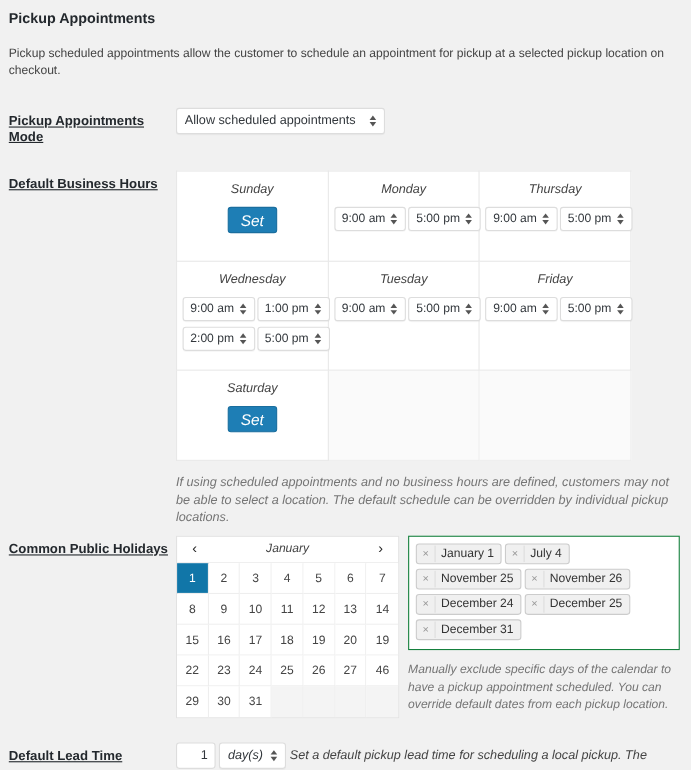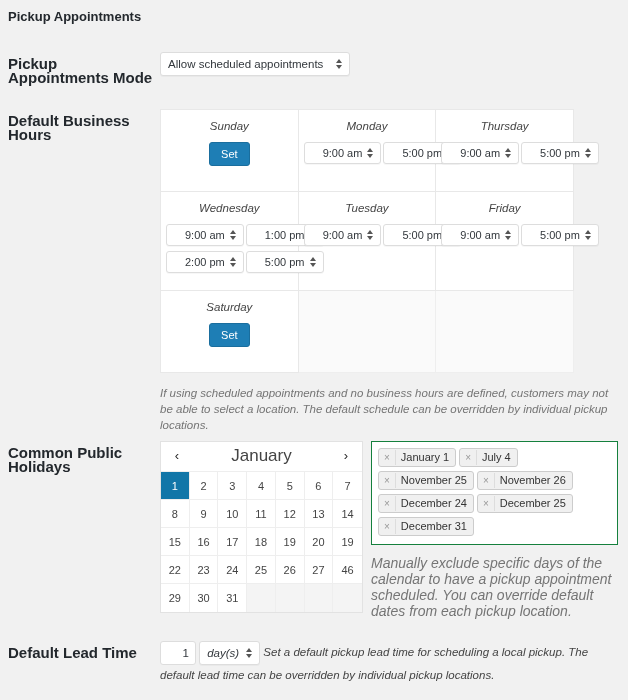--- a/index.html
+++ b/index.html
@@ -28,25 +28,26 @@
     color: #444;
     margin: 16px 0 0 0;
     line-height: 15px;
   }
 
   
   .frow { display: flex; align-items: flex-start; margin-top: 22px; }
   .frow-label {
     width: 152px;
     flex: 0 0 152px;
-    font-size: 15px;
+    font-size: 12px;
     font-weight: bold;
     color: #23282d;
     padding-top: 5px;
     line-height: 14px;
+    text-decoration: underline;
   }
   .frow-field { flex: 1 1 auto; min-width: 0; }
 
   
   .sel {
     position: relative;
     display: inline-block;
     background: #fff;
     border: 1px solid #ddd;
     border-radius: 3px;
@@ -101,31 +102,32 @@
   .hours-table td.empty { background: #fafafa; border-color: #eee; }
   .dayname {
     font-style: italic;
     font-size: 11.5px;
     color: #444;
     display: block;
     margin-bottom: 9px;
     line-height: 14px;
   }
   .time-pair { white-space: nowrap; margin-bottom: 5px; }
-  .time-pair .sel { margin: 0 1px; padding: 2px 18px 2px 18px; font-size: 11px; }
+  .time-pair .sel { margin: 0 1px; padding: 2px 18px 2px 6px; font-size: 11px; }
   .btn-set {
     display: inline-block;
     background: #1e7eb5;
     color: #fff;
-    font-size: 11px;
+    font-size: 14px;
     line-height: 14px;
     padding: 4px 11px;
     border: 1px solid #1a6e9e;
     border-radius: 3px;
     cursor: pointer;
+    font-style: italic;
   }
 
   .helptext {
     font-size: 11.5px;
     font-style: italic;
     color: #757575;
     line-height: 16px;
     margin-top: 12px;
     max-width: 460px;
   }
@@ -147,21 +149,22 @@
   }
   .cal-arrow {
     font-size: 13px;
     color: #2a2a2a;
     cursor: pointer;
     line-height: 14px;
     width: 14px;
     text-align: center;
   }
   .cal-month {
-    font-size: 17px;
+    font-size: 11px;
+    font-style: italic;
     color: #444;
   }
   .cal-grid { display: grid; grid-template-columns: repeat(7, 1fr); }
   .cal-day {
     height: 28px;
     display: flex;
     align-items: center;
     justify-content: center;
     font-size: 11px;
     color: #444;
@@ -198,21 +201,21 @@
   .tag .x {
     display: inline-block;
     padding: 0 5px 0 5px;
     color: #999;
     border-right: 1px solid #ddd;
     margin-right: 5px;
     cursor: pointer;
     font-size: 10px;
   }
   .tag-help {
-    font-size: 14px;
+    font-size: 11px;
     font-style: italic;
     color: #757575;
     line-height: 16px;
     margin-top: 10px;
   }
 
   
   .num-input {
     width: 36px;
     background: #fff;
@@ -232,20 +235,21 @@
     color: #444;
     line-height: 19px;
   }
 </style>
 </head>
 <body>
 
 <div class="page">
 
   <h2 class="section-title">Pickup Appointments</h2>
+  <p class="section-desc">Pickup scheduled appointments allow the customer to schedule an appointment for pickup at a selected pickup location on checkout.</p>
 
   <div class="frow" style="margin-top:26px;">
     <div class="frow-label">Pickup Appointments Mode</div>
     <div class="frow-field">
       <span class="sel sel-mode">Allow scheduled appointments</span>
     </div>
   </div>
 
   <div class="frow" style="margin-top:24px;">
     <div class="frow-label">Default Business Hours</div>

